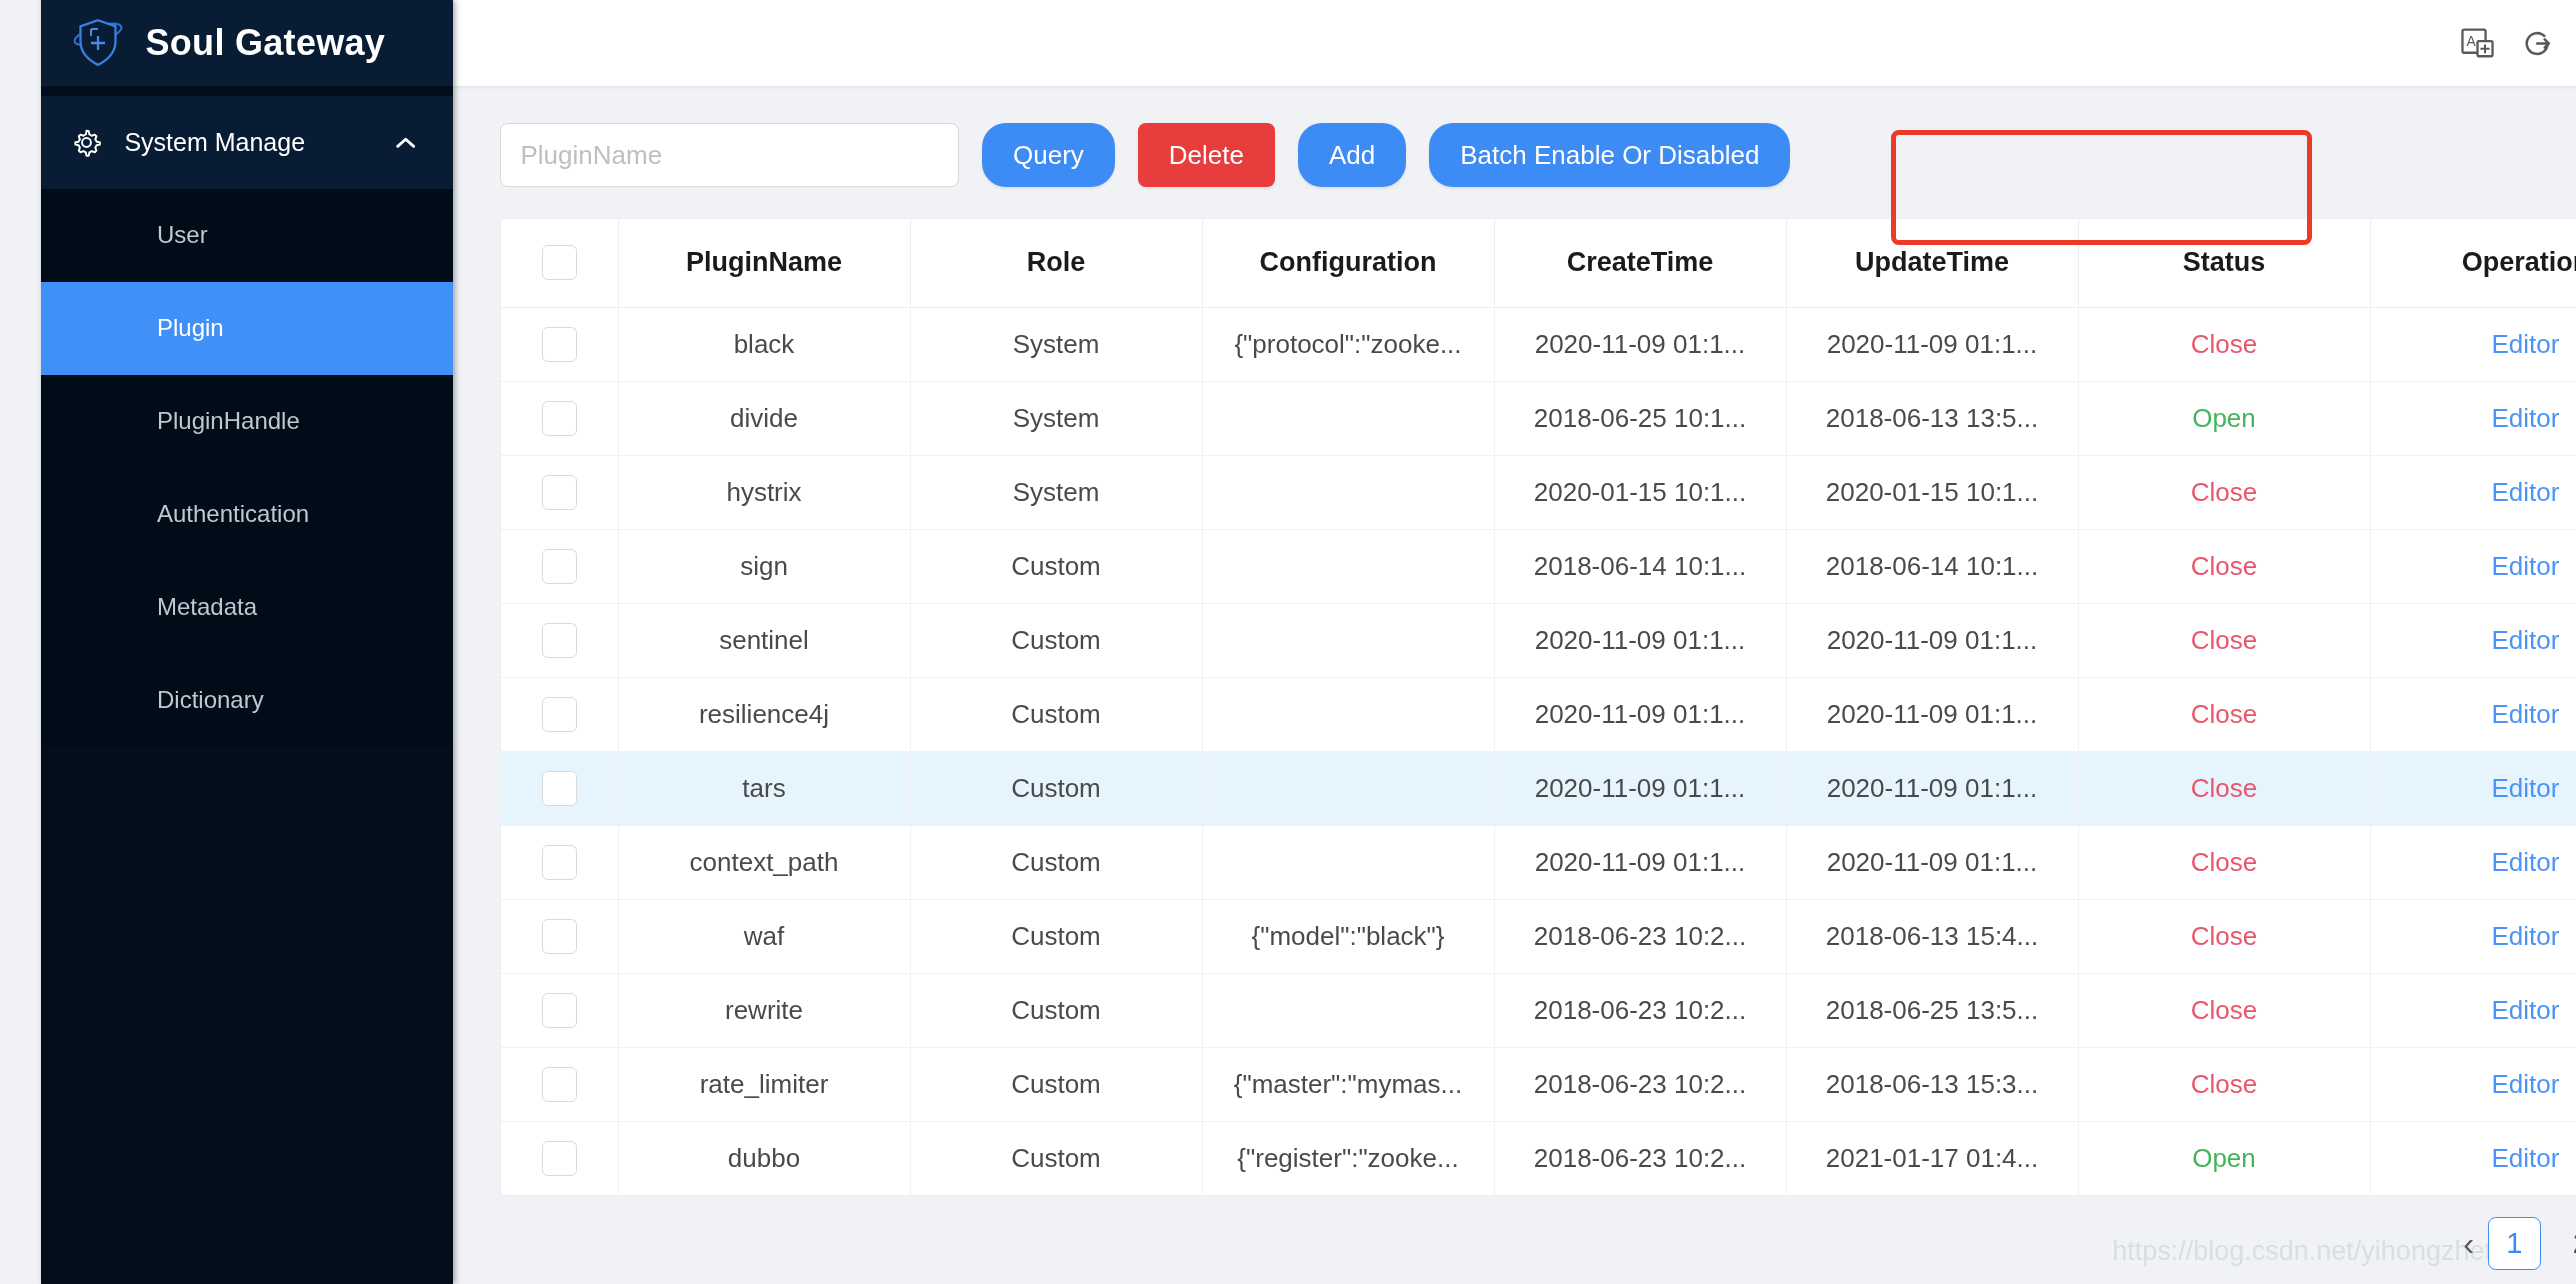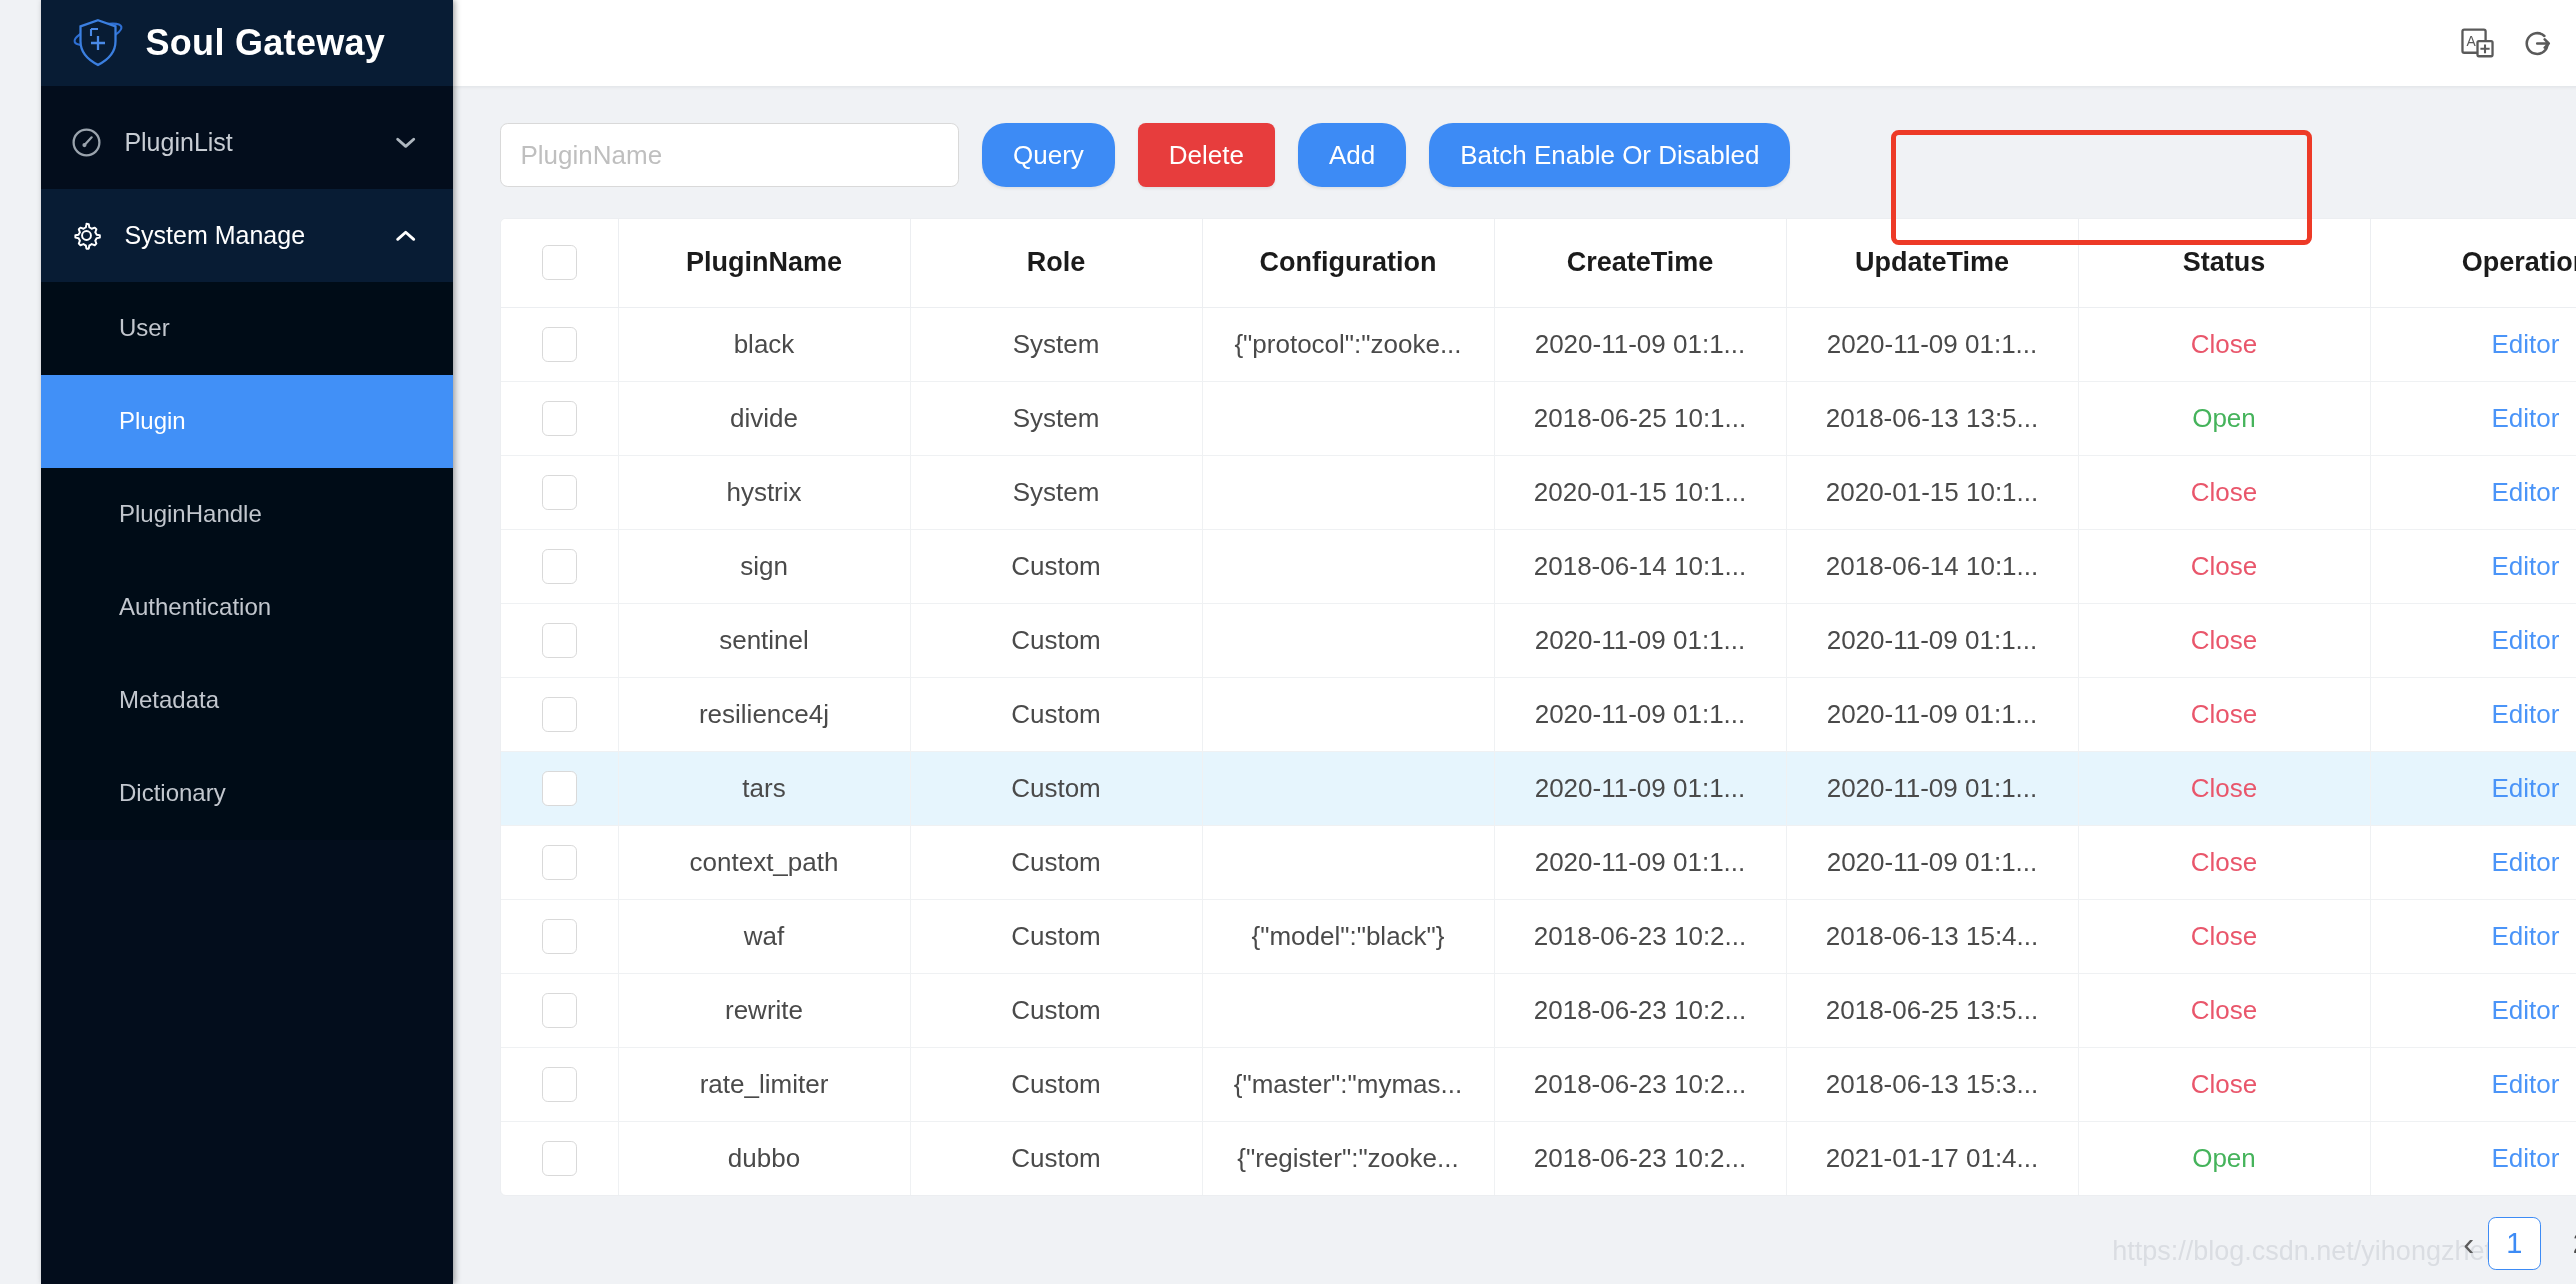--- a/index.html
+++ b/index.html
@@ -37,21 +37,21 @@
     background: #081c34;
   }
   .menu-group-head.plain { background: transparent; }
   .mg-icon { width: 33px; height: 33px; flex: 0 0 33px; margin-right: 21.4px; }
   .mg-label { font-size: 25px; color: #c8cdd4; flex: 1; white-space: nowrap; }
   .menu-group-head.open-group .mg-label { color: #ffffff; }
   .mg-arrow { width: 21.4px; height: 13.6px; flex: 0 0 21.4px; }
   .submenu { background: #000c17; }
   .sub-item {
     height: 93px; display: flex; align-items: center;
-    padding-left: 78px; font-size: 24px; color: #c2c7ce;
+    padding-left: 116px; font-size: 24px; color: #c2c7ce;
     cursor: pointer; white-space: nowrap;
   }
   .sub-item.active { background: #4190f7; color: #ffffff; }
 
   
   .main {
     flex: 1; height: 1284px; position: relative;
     display: flex; flex-direction: column; overflow: hidden;
     background: #f0f2f5;
   }
@@ -172,35 +172,20 @@
           <path d="M32 6 L52 13 V30 C52 43 42 52 32 57 C22 52 12 43 12 30 V13 Z" fill="#081c34" stroke="#3b7fe0" stroke-width="2.6"></path>
           <path d="M24 16 h8 M24 16 v8" fill="none" stroke="#4a8ae8" stroke-width="2.4"></path>
           <path d="M32 24 v16 M24 32 h16" stroke="#4a8ae8" stroke-width="2.6" fill="none"></path>
         </svg>
       </span>
       <span class="brand-title">Soul Gateway</span>
     </div>
 
     <nav class="menu">
 
-      <div class="menu-group-head plain">
-        <span class="mg-icon">
-          <svg viewBox="0 0 32 32" width="33" height="33">
-            <circle cx="16" cy="16" r="12.5" fill="none" stroke="#9aa3ad" stroke-width="2.2"></circle>
-            <path d="M21 11 L14.5 18" stroke="#9aa3ad" stroke-width="2.2" fill="none" stroke-linecap="round"></path>
-            <circle cx="14" cy="18.5" r="2" fill="#9aa3ad"></circle>
-          </svg>
-        </span>
-        <span class="mg-label">PluginList</span>
-        <span class="mg-arrow">
-          <svg viewBox="0 0 24 14" width="21.4" height="13.6">
-            <path d="M3 3 L12 11 L21 3" fill="none" stroke="#aeb6bf" stroke-width="3.2" stroke-linecap="round" stroke-linejoin="round"></path>
-          </svg>
-        </span>
-      </div>
 
       <div class="menu-group-head open-group">
         <span class="mg-icon">
           <svg viewBox="0 0 32 32" width="33" height="33">
             <path d="M16 4.5 l2.2 .55 .55 3.1 a8.2 8.2 0 0 1 2.3 1.33 l2.95-1.1 1.6 1.6 -1.1 2.95 a8.2 8.2 0 0 1 1.33 2.3 l3.1 .55 0 2.26 -3.1 .55 a8.2 8.2 0 0 1 -1.33 2.3 l1.1 2.95 -1.6 1.6 -2.95-1.1 a8.2 8.2 0 0 1 -2.3 1.33 l-.55 3.1 -2.26 0 -.55-3.1 a8.2 8.2 0 0 1 -2.3-1.33 l-2.95 1.1 -1.6-1.6 1.1-2.95 a8.2 8.2 0 0 1 -1.33-2.3 l-3.1-.55 0-2.26 3.1-.55 a8.2 8.2 0 0 1 1.33-2.3 l-1.1-2.95 1.6-1.6 2.95 1.1 a8.2 8.2 0 0 1 2.3-1.33 l.55-3.1 z" fill="none" stroke="#ffffff" stroke-width="1.9" stroke-linejoin="round"></path>
             <circle cx="16" cy="16" r="4.3" fill="none" stroke="#ffffff" stroke-width="1.9"></circle>
           </svg>
         </span>
         <span class="mg-label">System Manage</span>
         <span class="mg-arrow">

